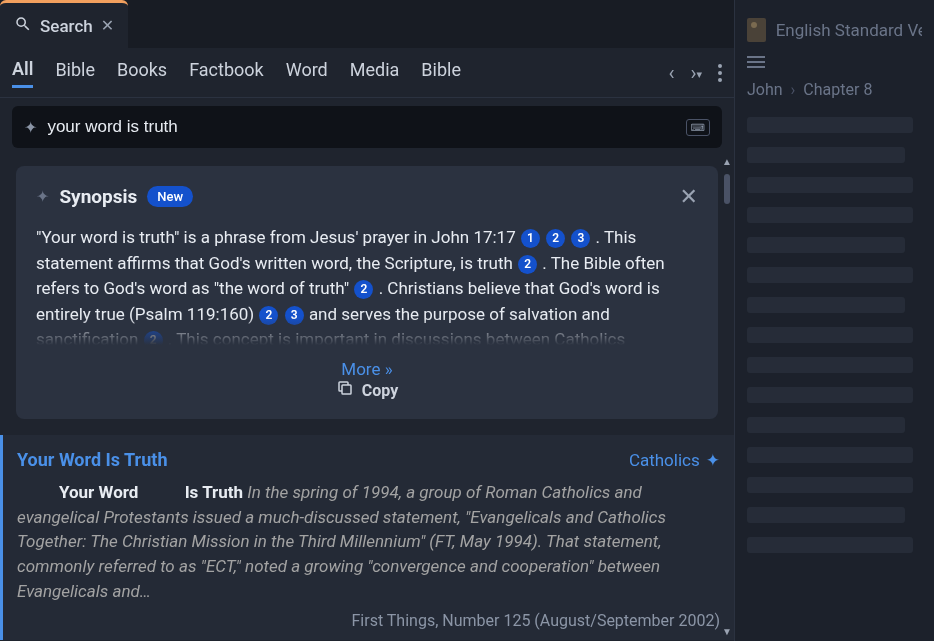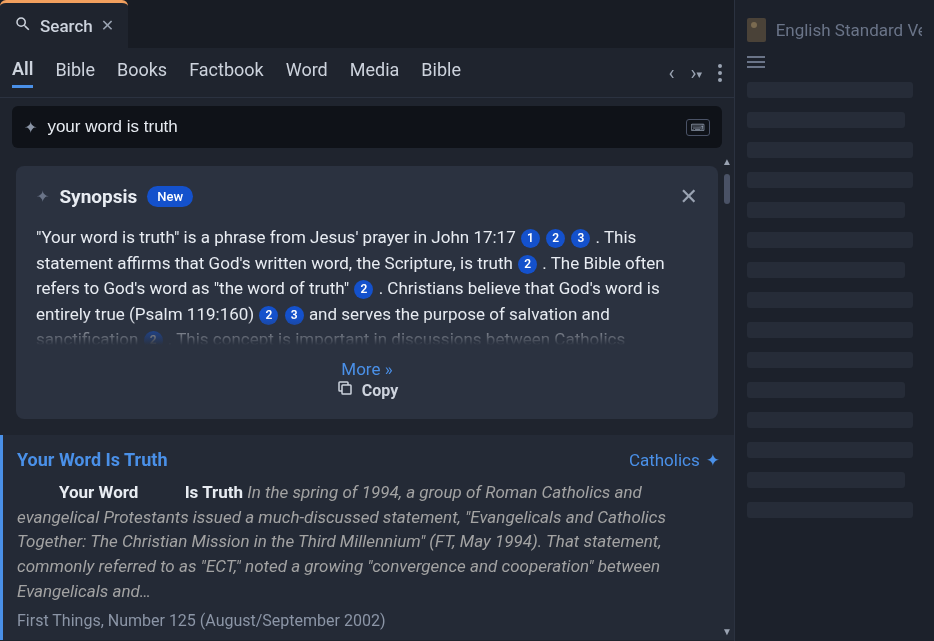--- a/index.html
+++ b/index.html
@@ -257,20 +257,21 @@
       line-height: 1.45;
       color: #e8ecf2;
     }
     .result-body .lead { font-weight: 700; margin-left: 42px; }
     .result-body .bold { font-weight: 700; text-align: right; }
     .result-body .italic { font-style: italic; color: #a3a3a3; }
     .result-source {
       margin-top: 8px;
       color: #8b95a6;
       font-size: 16px;
+      text-align: right;
     }
     .right-header {
       display: flex;
       align-items: center;
       gap: 10px;
       padding: 12px 12px 0 12px;
       height: 48px;
     }
     .book-icon {
       width: 20px;
@@ -454,20 +455,25 @@
     <div class="book-icon"></div>
     <span class="right-title">English Standard Ver</span>
   </div>
   <div class="right-toolbar">
     <span class="hamburger">
         <span></span>
         <span></span>
         <span></span>
       </span>
   </div>
+  <div class="breadcrumb">
+    <span>John</span>
+    <span class="crumb-sep">›</span>
+    <span>Chapter 8</span>
+  </div>
   <div class="skeleton-area">
     <div class="skel w1"></div>
     <div class="skel w2"></div>
     <div class="skel w1"></div>
     <div class="skel w1"></div>
     <div class="skel w2"></div>
     <div class="skel w1"></div>
     <div class="skel w2"></div>
     <div class="skel w1"></div>
     <div class="skel w1"></div>

